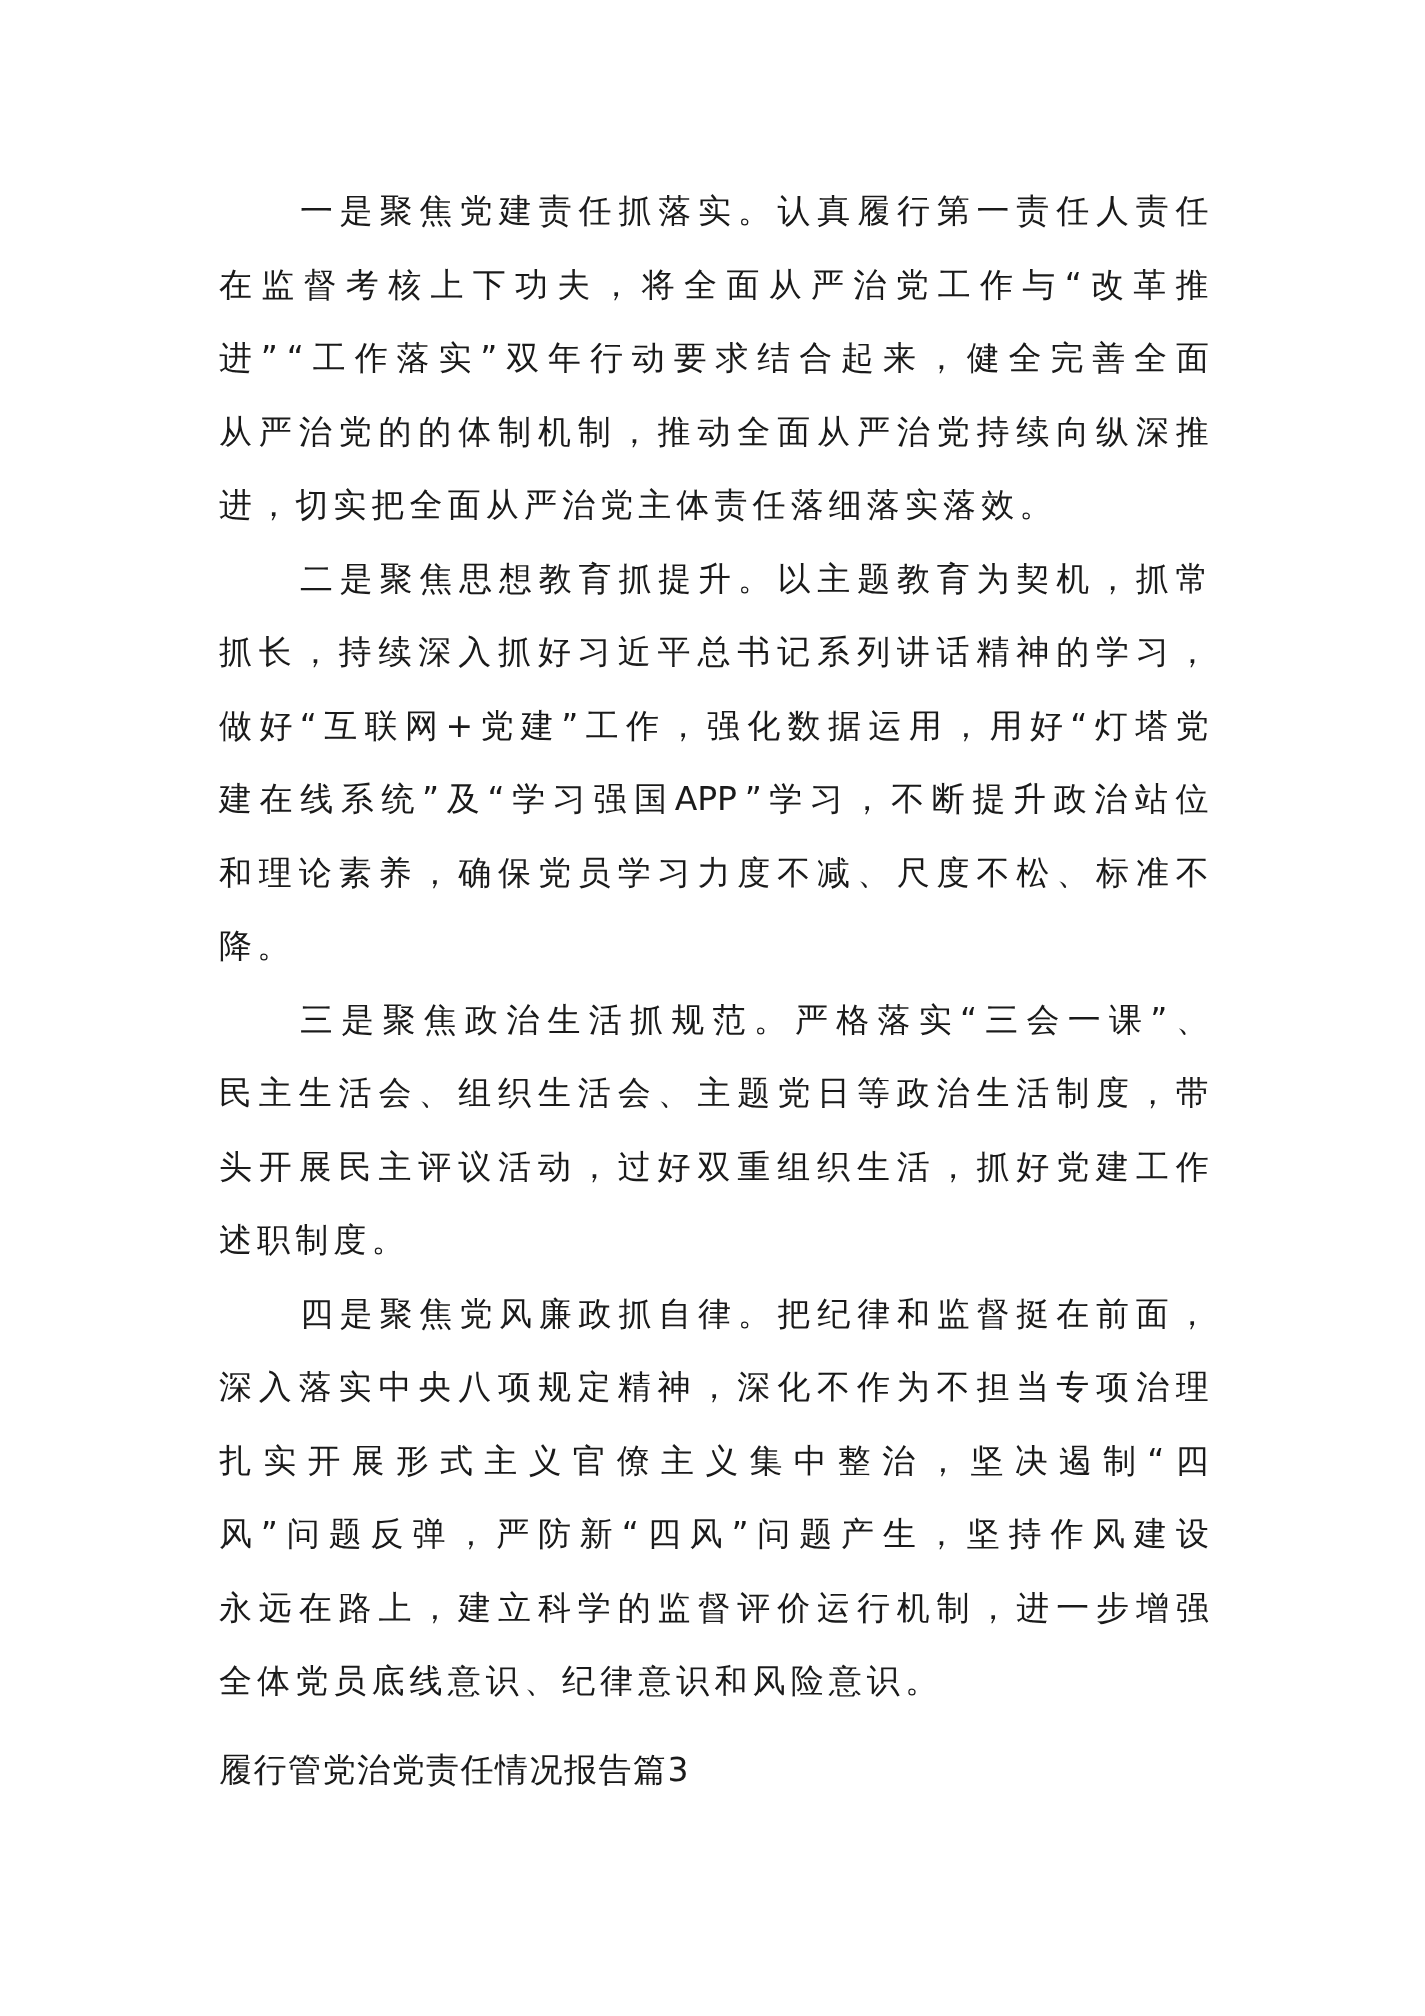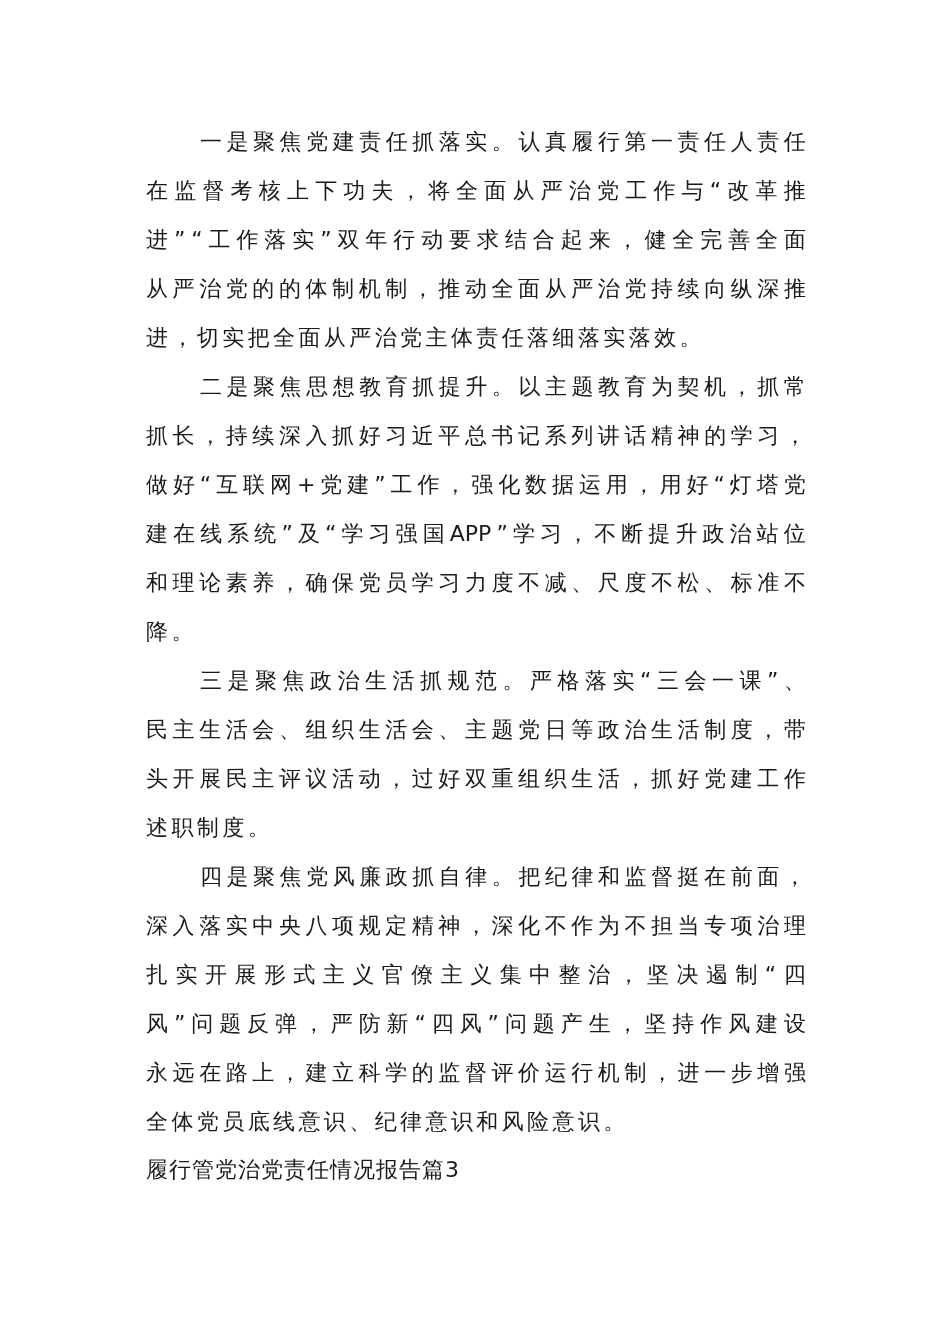--- a/index.html
+++ b/index.html
@@ -4,21 +4,21 @@
   <style>
     html, body { margin: 0; padding: 0; background: #ffffff; }
     body { width: 950px; height: 1344px; position: relative; overflow: hidden;
            font-family: "DejaVu Sans", sans-serif; color: #1a1a1a; }
     .page { position: absolute; left: 0; top: 0; width: 950px; height: 1344px; background: #fff; }
     .line { position: absolute; left: 146px; width: 660px; height: 40px; line-height: 40px;
             font-size: 22px; white-space: nowrap; display: flex; justify-content: space-between; }
     .line.last { justify-content: flex-start; letter-spacing: 3.4px; }
     .line.indent { left: 200px; width: 606px; }
     .heading-line { position: absolute; left: 146px; height: 40px; line-height: 40px;
-                    font-size: 22px; white-space: nowrap; letter-spacing: 1px; }
+                    font-size: 22px; white-space: nowrap; letter-spacing: 1px; margin-top: 11px; }
   </style>
 </head>
 <body>
 
 <div class="page">
 
   <div class="line indent" style="top:122px">
       <span>一</span>
       <span>是</span>
       <span>聚</span>

